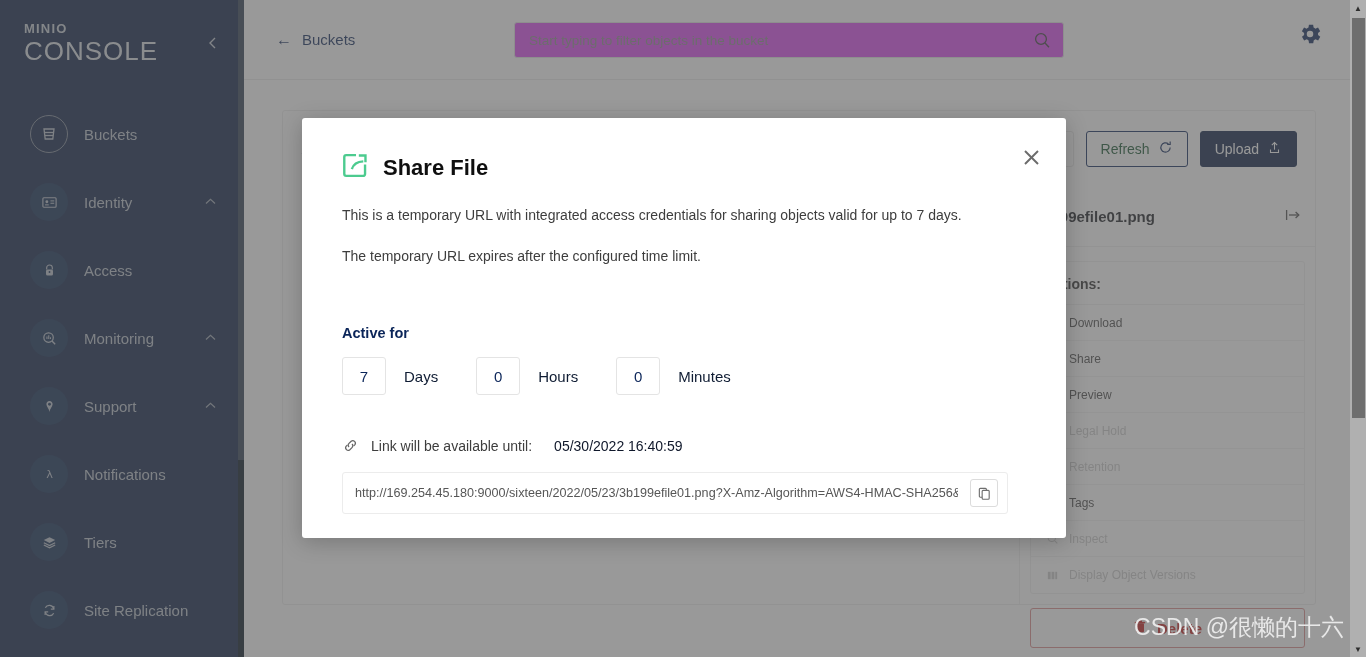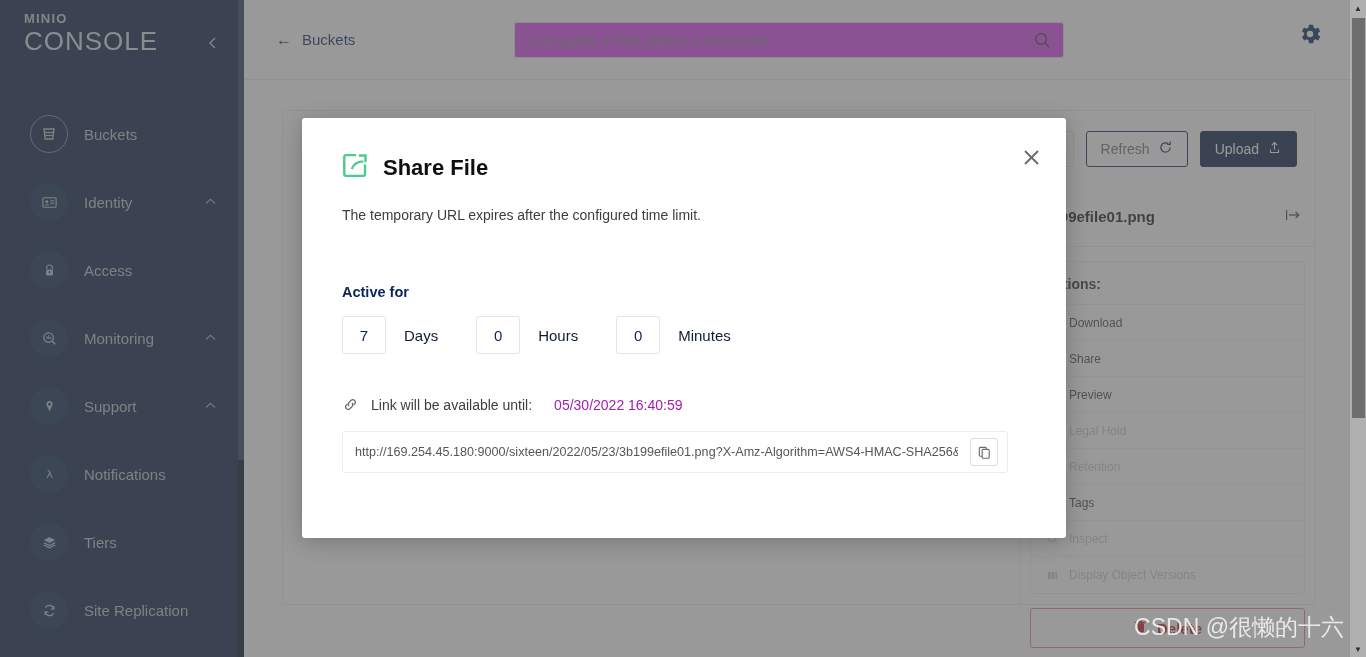--- a/index.html
+++ b/index.html
@@ -27,21 +27,21 @@
     position: absolute; right: 0; top: 0;
     width: 6px; height: 657px;
     background: #02101f;
   }
   .sidebar-scroll-thumb {
     position: absolute; right: 0; top: 0;
     width: 6px; height: 460px;
     background: #2b3a4f;
   }
   .brand {
-    padding: 12px 0 0 24px;
+    padding: 22px 0 0 24px;
     position: relative;
     height: 86px;
   }
   .brand-min {
     font-size: 13px; letter-spacing: 1.2px;
     font-weight: bold; color: #c6ccd4;
     line-height: 14px;
   }
   .brand-console {
     font-size: 26px; letter-spacing: 1px;
@@ -155,21 +155,21 @@
   }
   .btn {
     height: 36px; padding: 0 14px;
     border-radius: 3px;
     font-size: 14px;
     display: inline-flex; align-items: center; gap: 8px;
     cursor: pointer;
     font-family: "Liberation Sans", sans-serif;
   }
   .btn-ghost { border: 1px solid #e6e6e6; background:#fff; color: #b5b5b5; }
-  .btn-outline { border: 1px solid #0b2559; background: #fff; color: #737373; }
+  .btn-outline { border: 1px solid #0b2559; background: #fff; color: #14532d; }
   .btn-primary { border: 1px solid #081c42; background: #081c42; color: #fff; }
 
   
   .detail-panel {
     position: absolute; right: 0; top: 76px;
     width: 296px; bottom: 0;
     border-left: 1px solid #efefef;
     padding: 0;
   }
   .detail-head {
@@ -255,21 +255,21 @@
   }
   .dur-unit { font-size: 15px; color: #0f1c33; margin: 0 38px 0 18px; }
   .dur-unit.last { margin-right: 0; }
   .avail-row {
     display: flex; align-items: center;
     margin-top: 42px;
     font-size: 14px; color: #3d3d3d;
   }
   .avail-icon { margin-right: 12px; display:flex; color:#666; }
   .avail-label { margin-right: 22px; }
-  .avail-date { color: #a21caf; text-align: right; }
+  .avail-date { color: #0f172a; text-align: right; }
   .url-row {
     margin-top: 18px;
     width: 666px; height: 42px;
     border: 1px solid #ececec; border-radius: 3px;
     display: flex; align-items: center;
     background: #fff;
   }
   .url-text {
     flex: 1; border: none; outline: none;
     font-size: 12.6px; color: #565656;
@@ -633,20 +633,21 @@
         <svg width="27" height="27" viewBox="0 0 26 26">
           <path d="M13.5 3H4a1.8 1.8 0 00-1.8 1.8v16.4A1.8 1.8 0 004 23h16.4a1.8 1.8 0 001.8-1.8V12" fill="none" stroke="#4ccb8f" stroke-width="2.3"></path>
           <path d="M9.5 16.5C11 11.6 15.6 9.2 20.5 9" fill="none" stroke="#4ccb8f" stroke-width="2.3"></path>
           <polyline points="16.2,3.4 22.6,3.4 22.6,9.8" fill="none" stroke="#4ccb8f" stroke-width="2.3"></polyline>
         </svg>
       </span>
       <span class="modal-title">Share File</span>
     </div>
 
     <div class="modal-body">
+      <p class="modal-p">This is a temporary URL with integrated access credentials for sharing objects valid for up to 7 days.</p>
       <p class="modal-p">The temporary URL expires after the configured time limit.</p>
 
       <div class="active-for-label">Active for</div>
 
       <div class="duration-row">
         <input class="dur-input" type="text" value="7" style="">
         <span class="dur-unit">Days</span>
         <input class="dur-input" type="text" value="0" style="">
         <span class="dur-unit">Hours</span>
         <input class="dur-input" type="text" value="0" style="">

